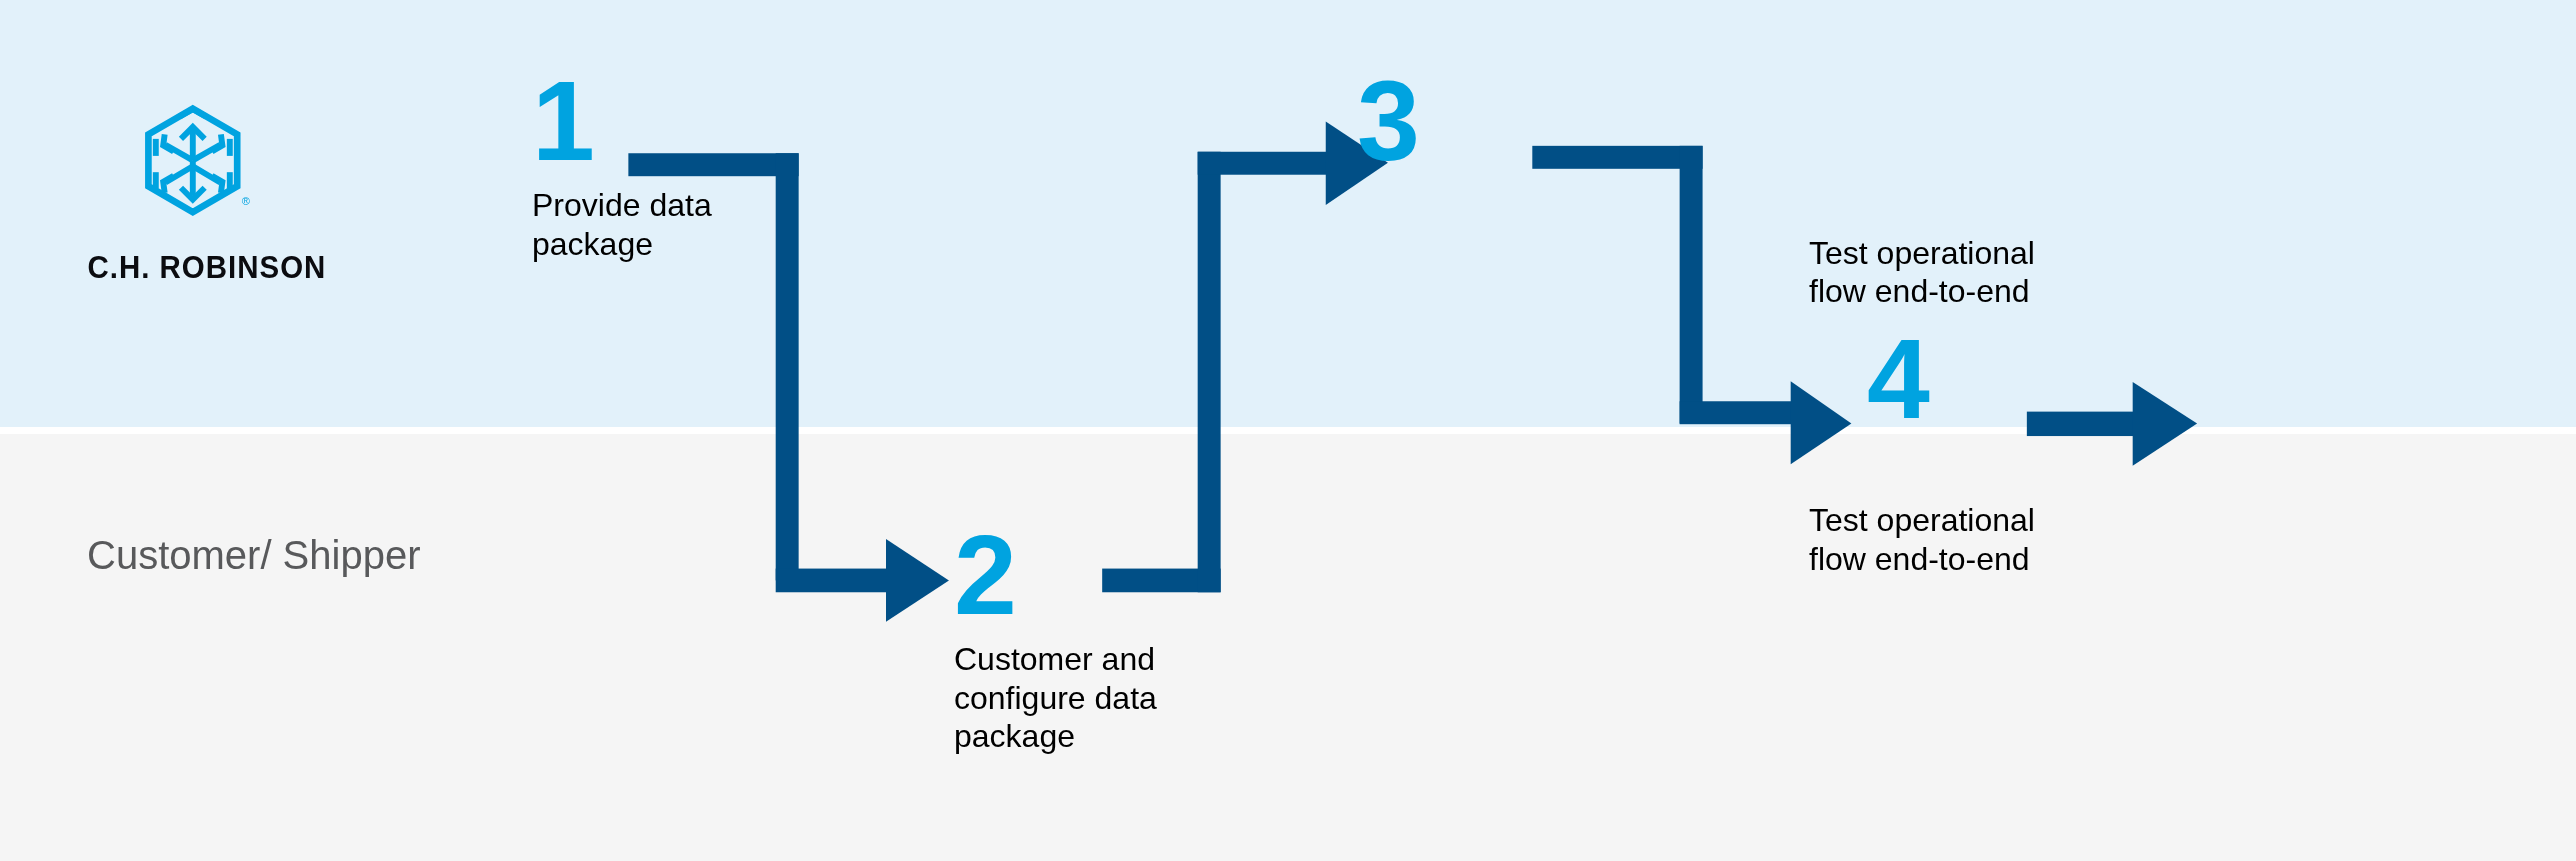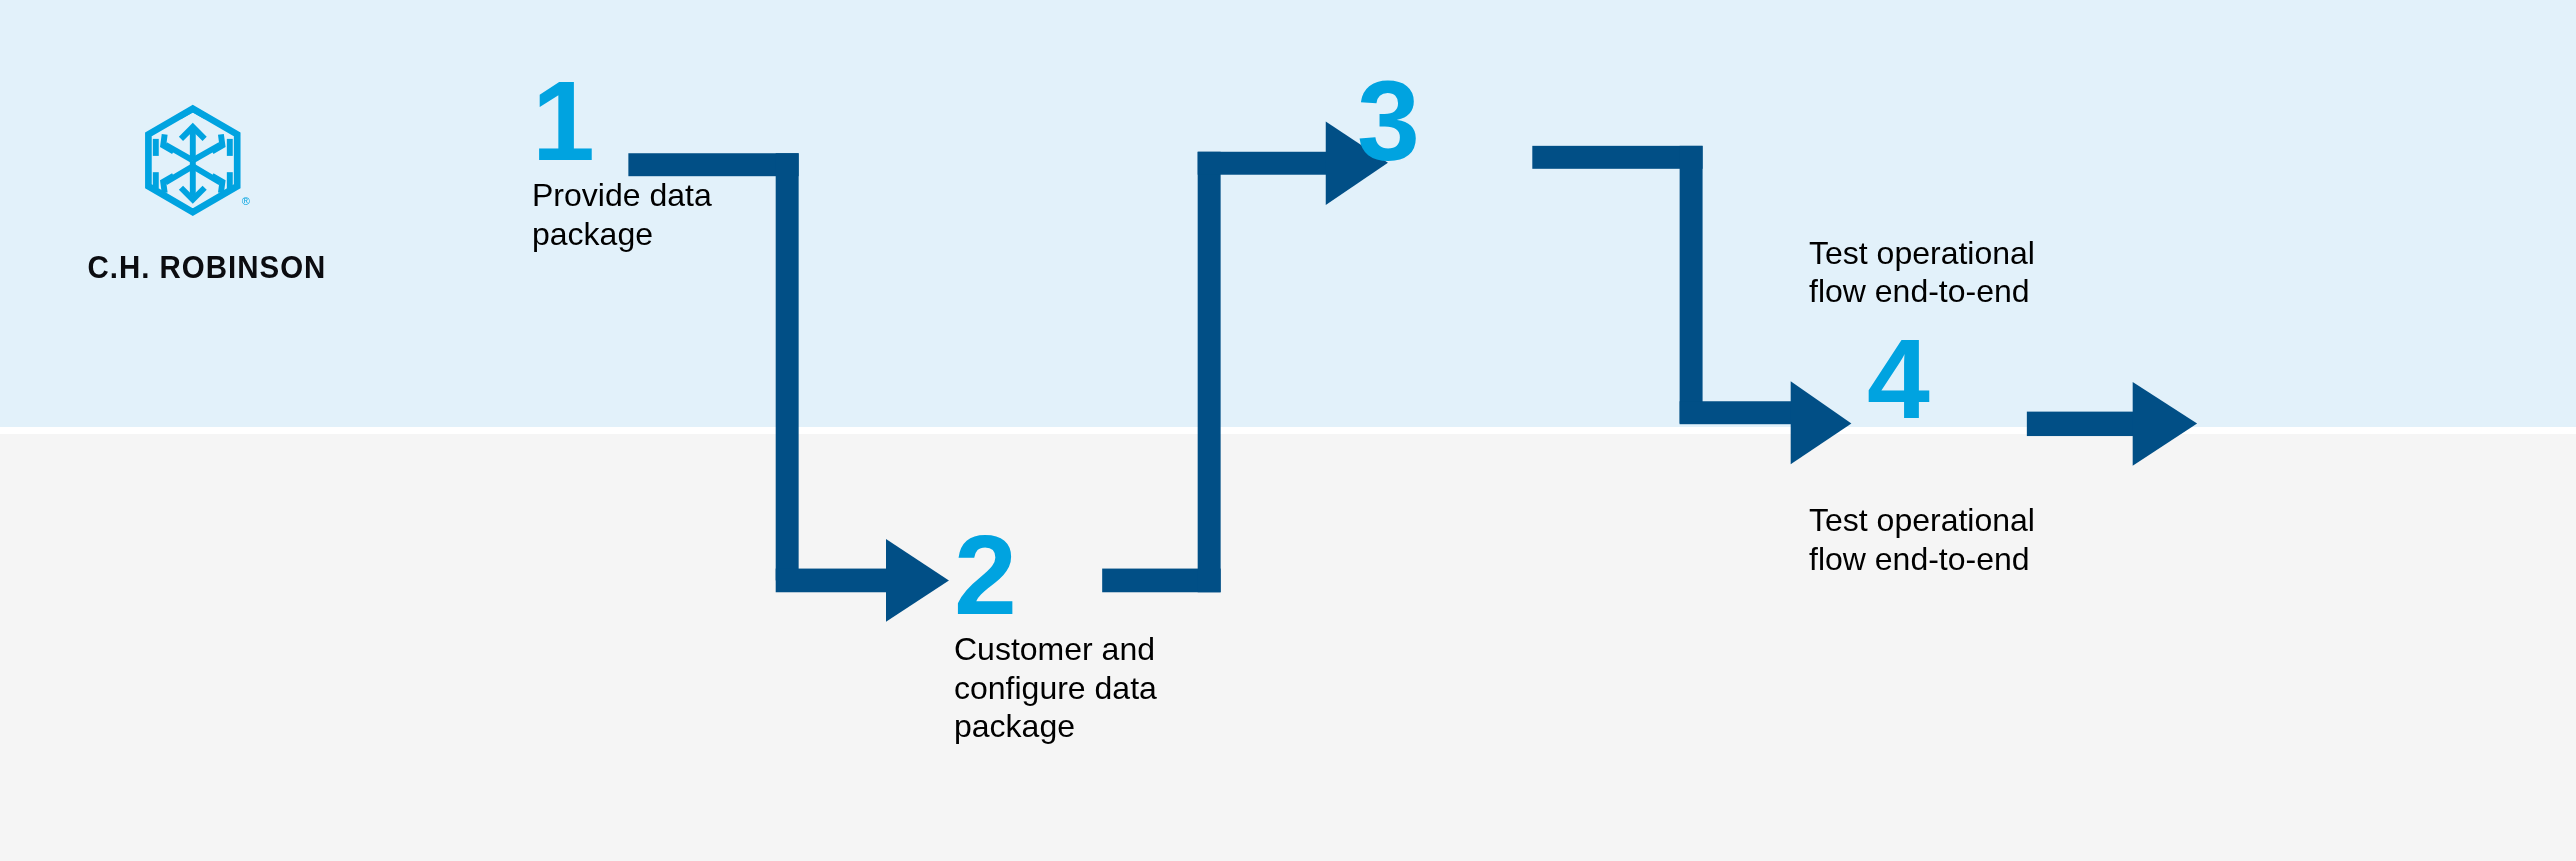--- a/index.html
+++ b/index.html
@@ -37,21 +37,21 @@
     font-size:40px;line-height:1.28;color:#58595b;font-weight:400;
   }
 
   
   .step{position:absolute;}
   .step-num{
     font-size:113px;line-height:0.95;font-weight:bold;color:#00a3e0;
     letter-spacing:-1.5px;
   }
   .step-label{
-    margin-top:1px;font-size:32px;line-height:1.2;color:#000000;font-weight:400;
+    margin-top:11px;font-size:32px;line-height:1.2;color:#000000;font-weight:400;
     white-space:pre-line;
   }
 
   #step-1{left:532px;top:68px;}
   #step-2{left:954px;top:522px;}
   #step-3{left:1357px;top:68px;}
   #step-4{left:1809px;top:326px;}
 
   #step-4 .step-num{margin-left:58px;}
   #step-4 .step-label{margin-top:68px;}
@@ -141,20 +141,22 @@
         <line x1="120" y1="47" x2="120" y2="70"></line>
         <line x1="120" y1="92" x2="120" y2="114"></line>
         <line x1="52" y1="17" x2="70" y2="7"></line>
         <line x1="88" y1="17" x2="70" y2="7"></line>
       </g>
       <text x="136" y="136" font-size="15" fill="#00a3e0" font-family="'Liberation Sans',sans-serif">®</text>
     </svg>
     <div id="brand-wordmark">C.H. ROBINSON</div>
   </div>
 
+  <div id="lane-label">Customer/
+Shipper</div>
 
   <div class="step" id="step-1">
     <div class="step-num">1</div>
     <div class="step-label">Provide data
 package</div>
   </div>
 
   <div class="step" id="step-2">
     <div class="step-num">2</div>
     <div class="step-label">Customer and

